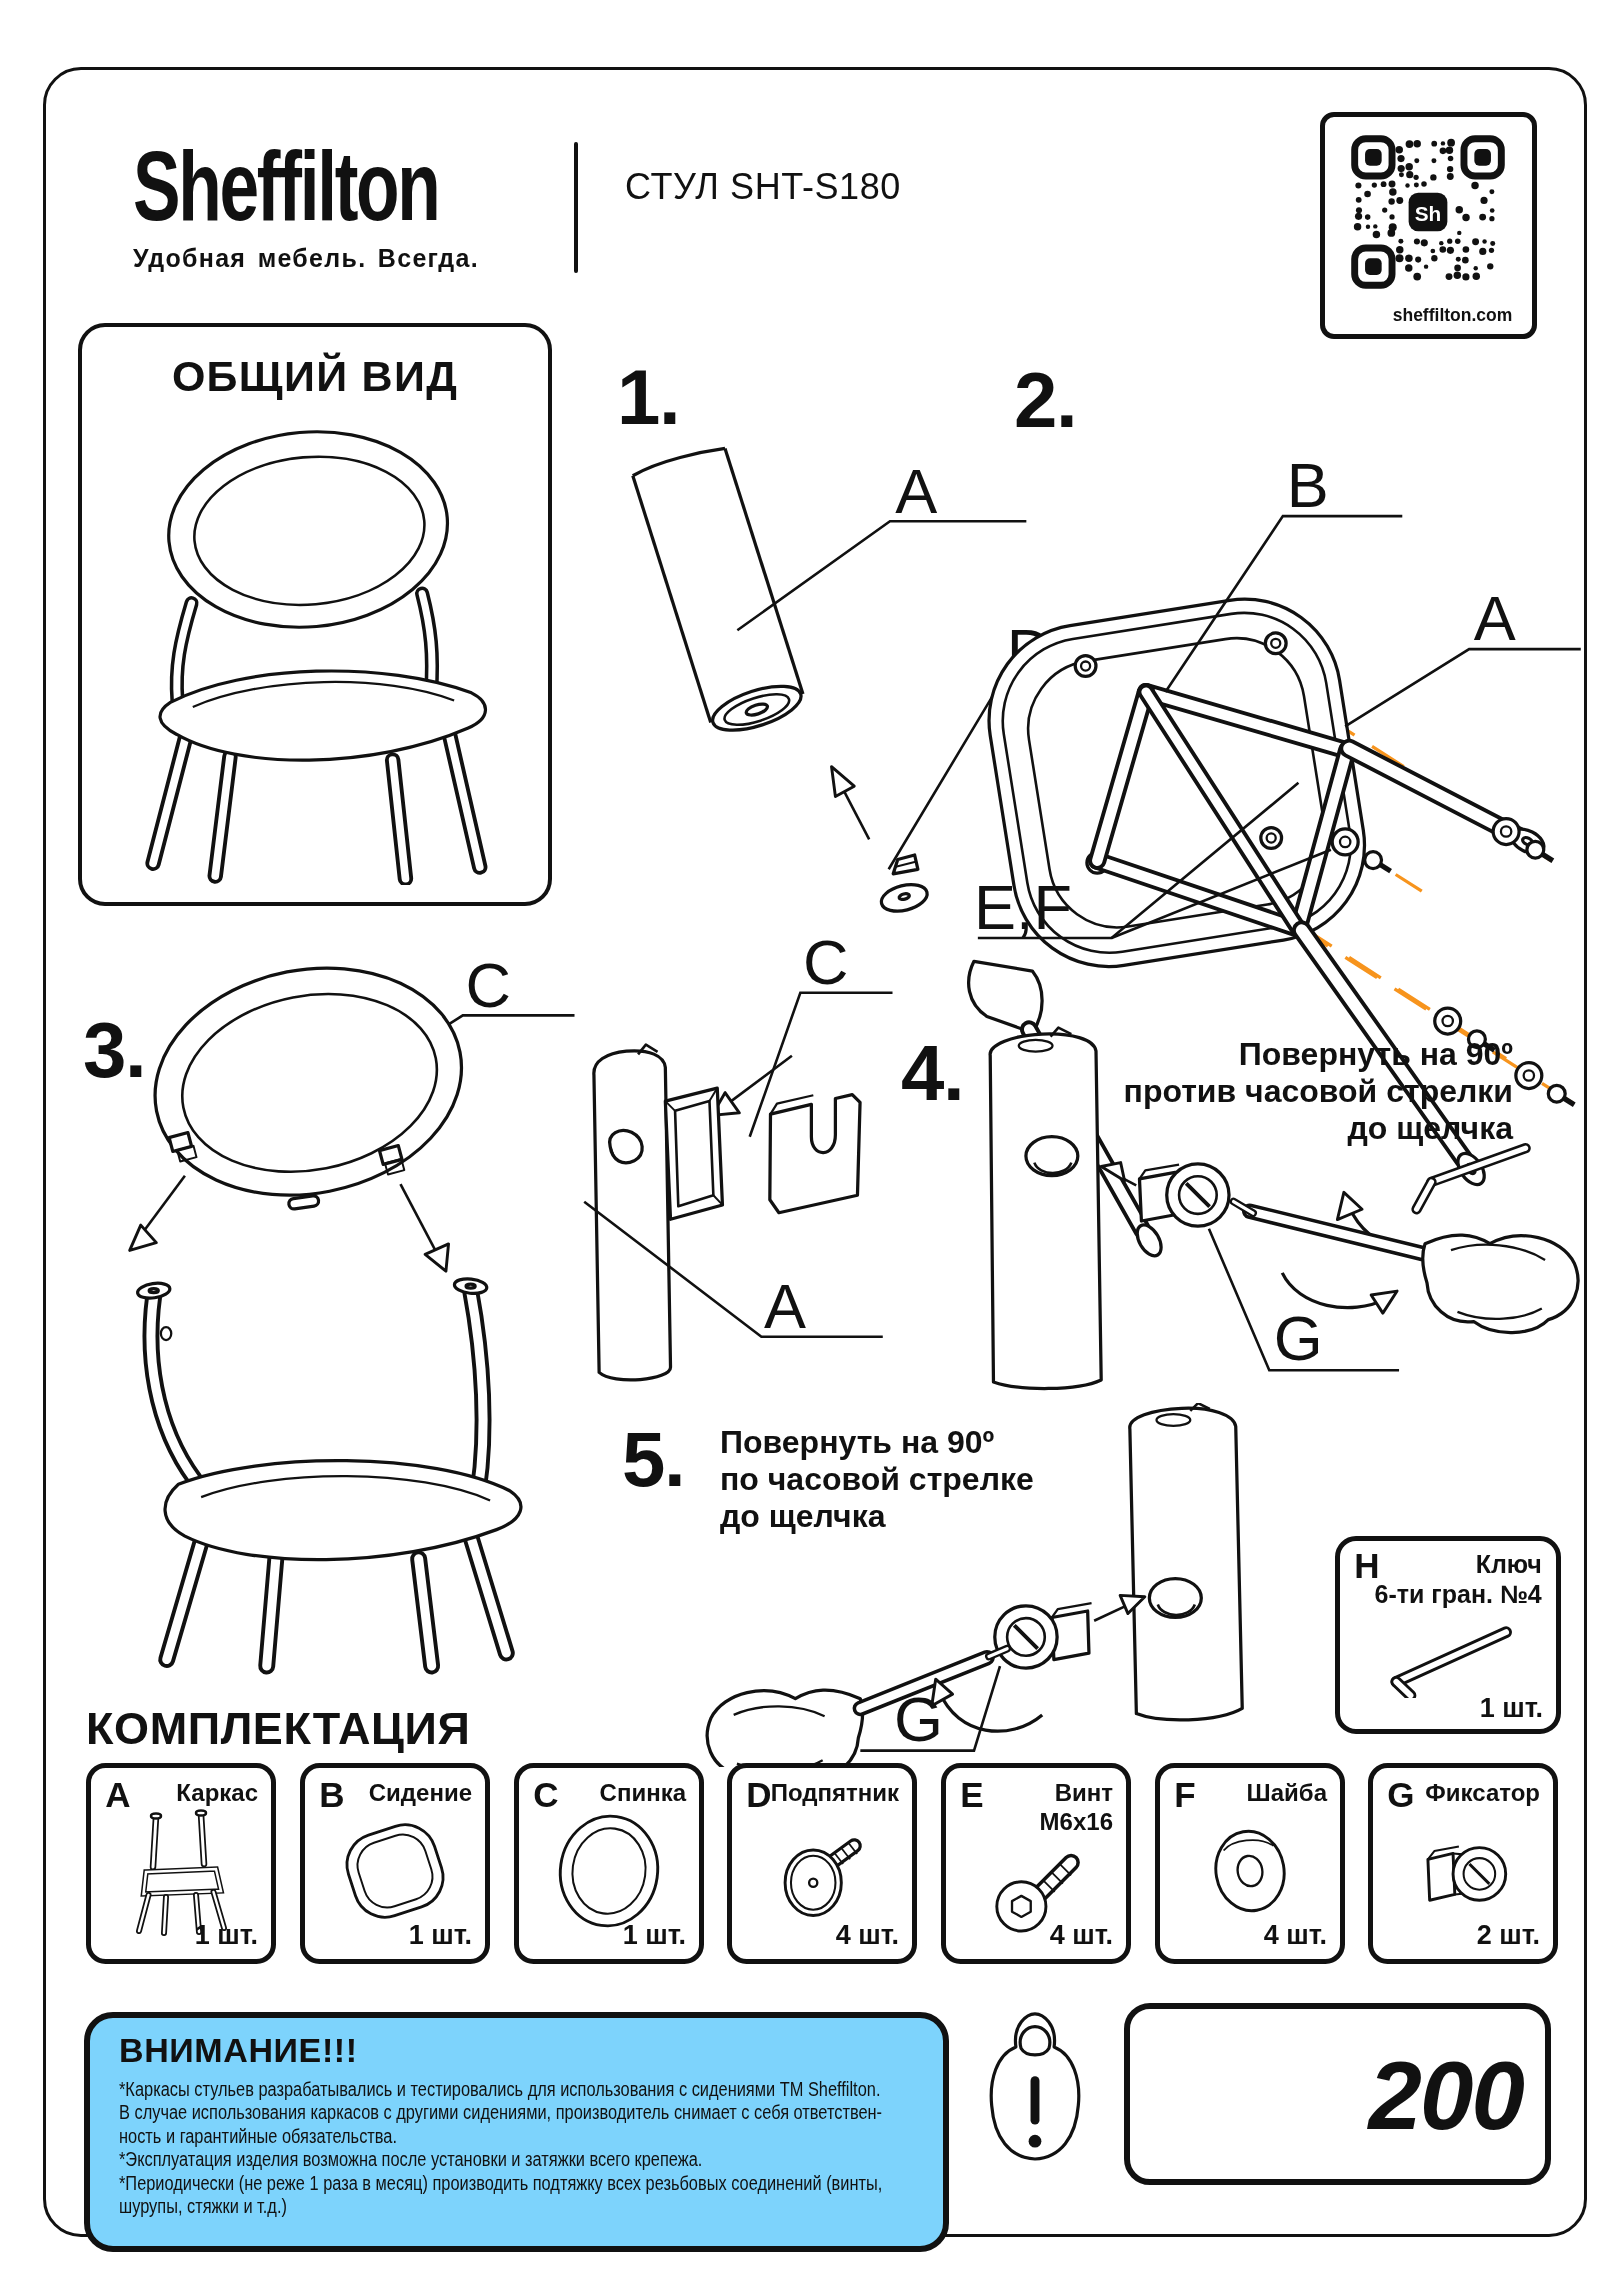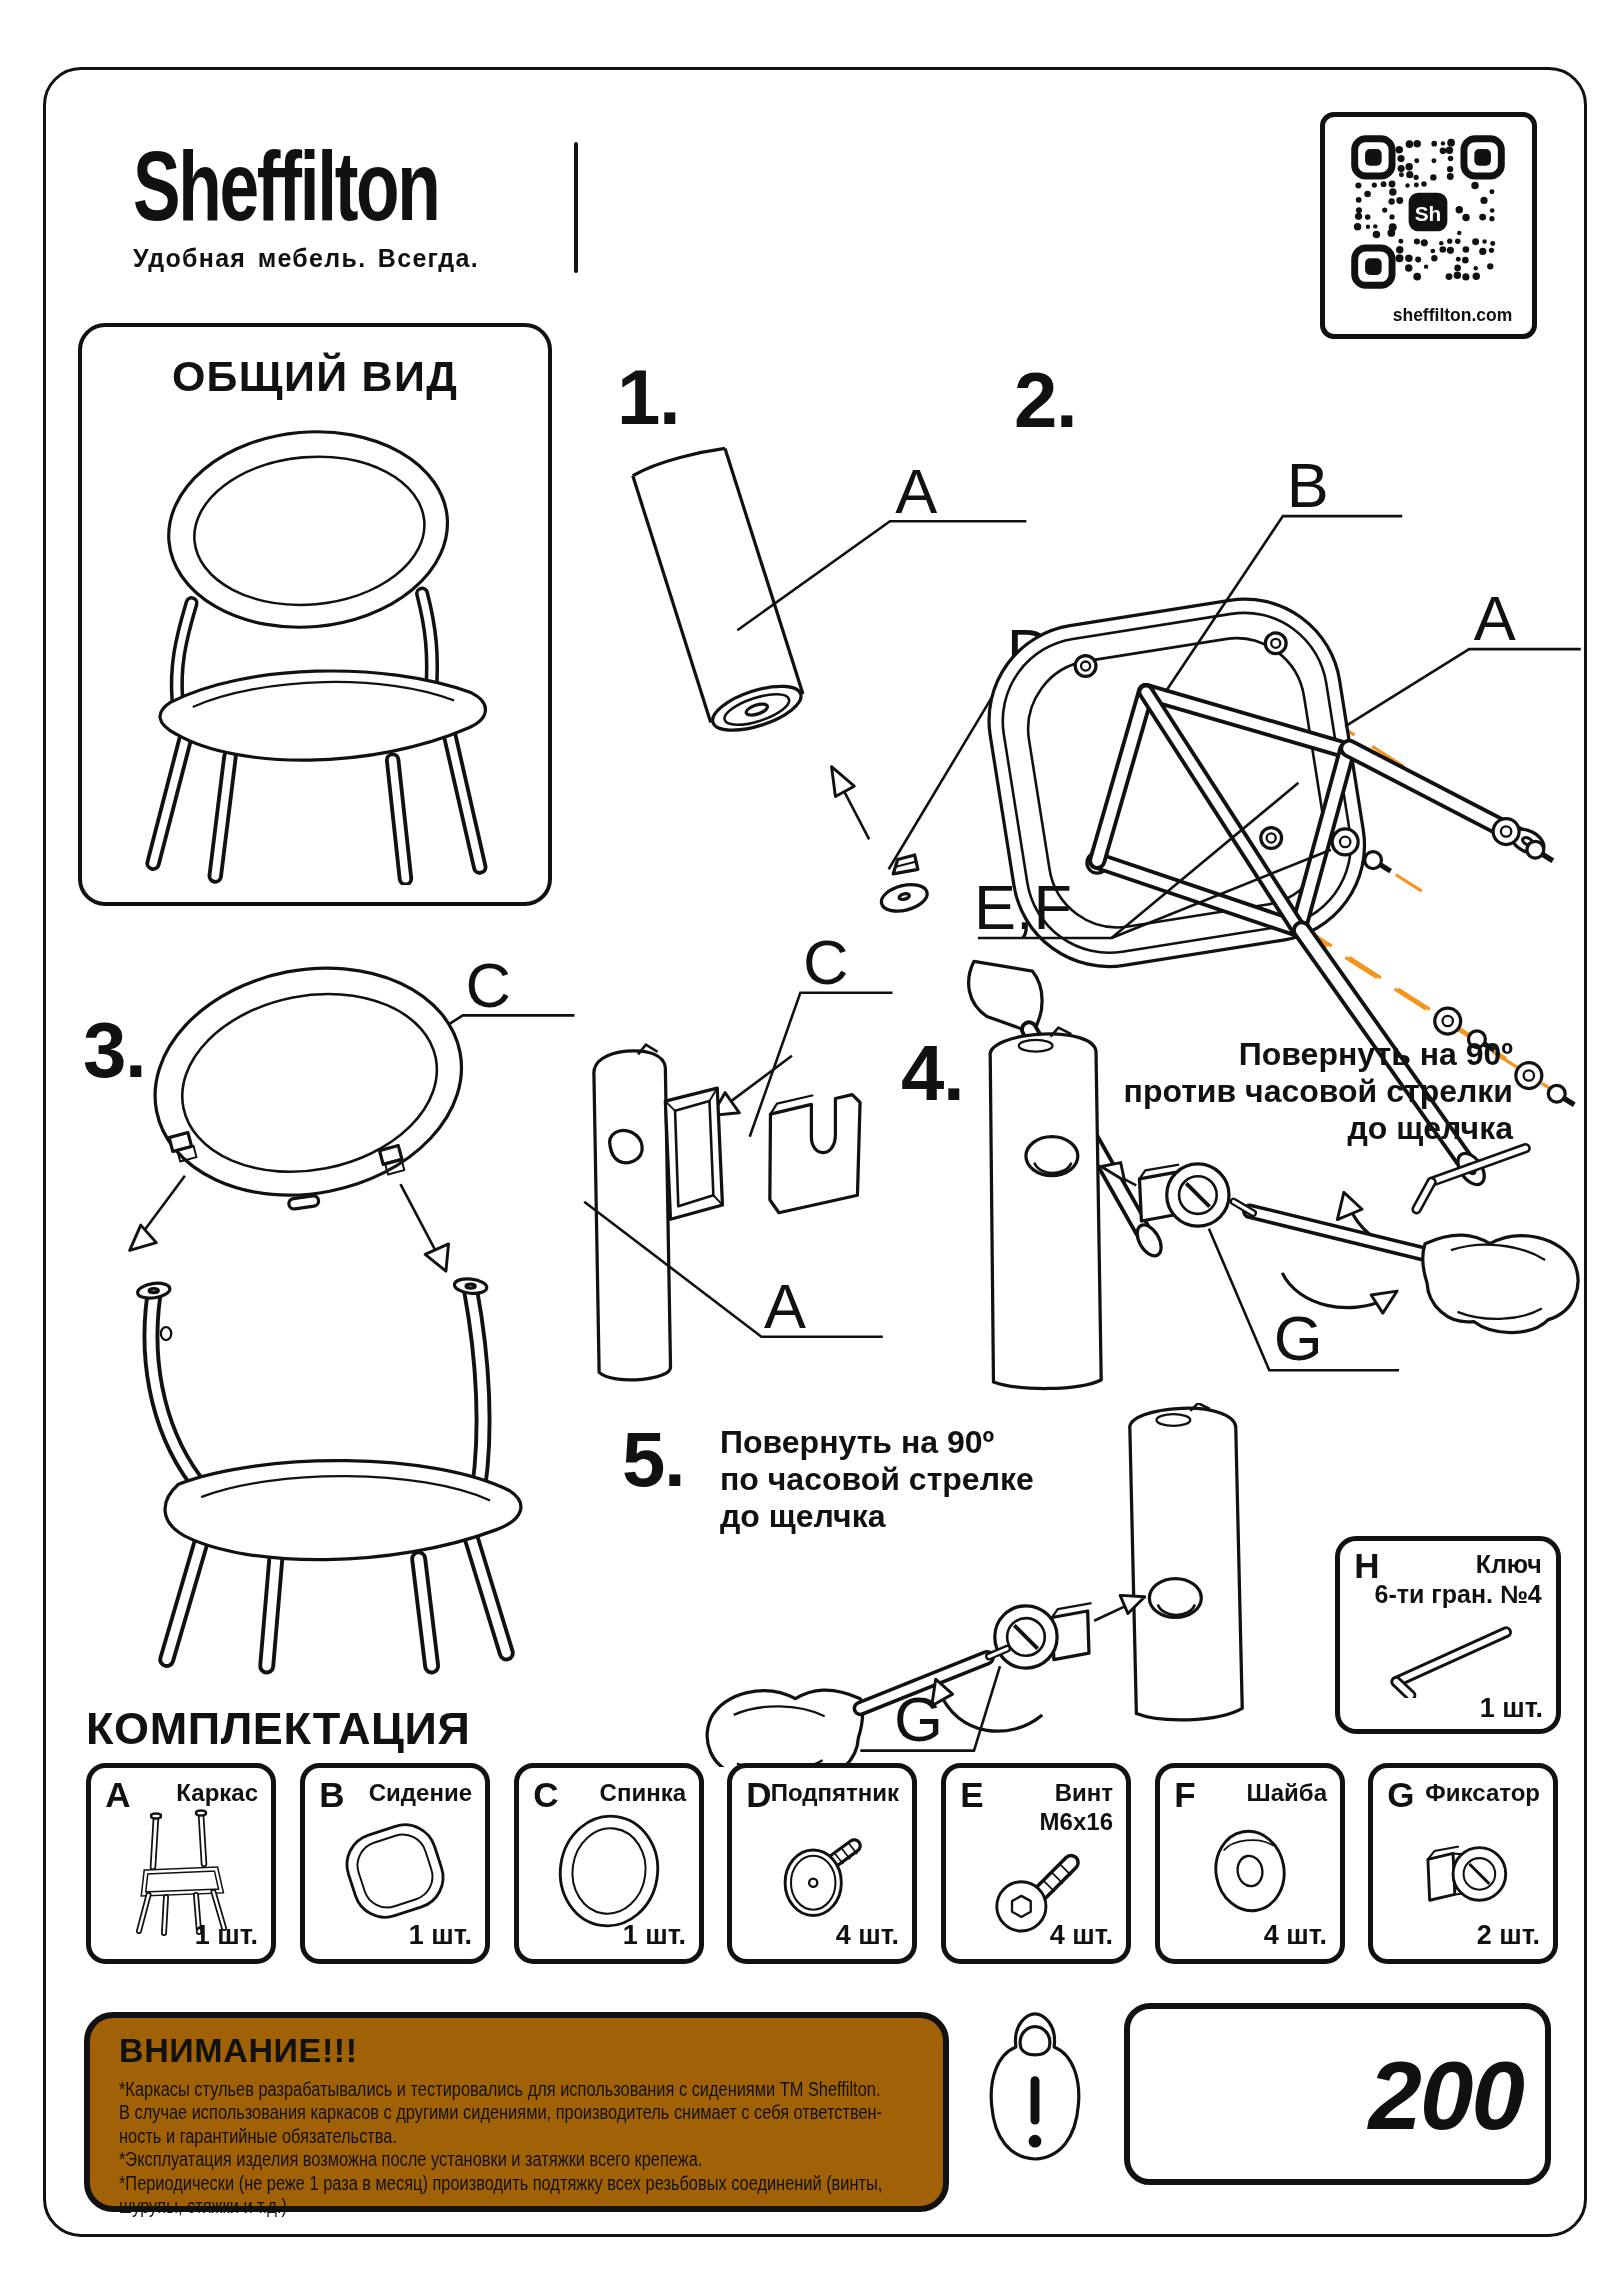--- a/index.html
+++ b/index.html
@@ -30,20 +30,21 @@
 <div class="abs border-frame" style="left:43px; top:67px; width:1544px; height:2170px;"></div>
 
 <div class="abs" style="left:133px; top:136px; width:416px;">
   <div style="font-size:99px; font-weight:700; letter-spacing:-3.2px; line-height:1; transform:scaleX(0.72); transform-origin:left top;">Sheffilton</div>
   <div style="font-size:25px; font-weight:700; margin-top:9px; letter-spacing:1.3px; word-spacing:3.2px;">Удобная мебель. Всегда.</div>
 </div>
 
 <div class="abs" style="left:574px; top:142px; width:3.9px; height:131px; background:#111; border-radius:1.9px;"></div>
 
 <div class="abs" style="left:625px; top:148px;">
+  <div style="font-size:36px; font-weight:400; margin-top:18px; letter-spacing:0.6px;">СТУЛ SHT-S180</div>
 </div>
 
 <div class="abs" style="left:1320px; top:112px; width:217px; height:227px; border:5.8px solid #111; border-radius:14px; background:#fff;">
   <svg width="166" height="166" viewBox="0 0 120 120" style="position:absolute; left:19.5px; top:11.7px;">
     <g class="nf" stroke-width="5">
       <rect x="7" y="7" width="27" height="27" rx="8"></rect>
       <rect x="86" y="7" width="27" height="27" rx="8"></rect>
       <rect x="7" y="86" width="27" height="27" rx="8"></rect>
     </g>
     <g fill="#111">
@@ -495,21 +496,21 @@
     <polyline class="nf" stroke-width="3.5" points="45,80 56,66 98,58"></polyline>
     <line class="nf" stroke-width="3.5" x1="88" y1="70" x2="110" y2="72"></line>
     <line class="nf" stroke-width="3.5" x1="91" y1="140" x2="112" y2="138"></line>
     <circle class="ln" stroke-width="5" cx="133" cy="105" r="45"></circle>
     <circle class="nf" stroke-width="3.5" cx="133" cy="105" r="27"></circle>
     <line class="nf" stroke-width="5" x1="116" y1="88" x2="150" y2="122"></line>
   </svg>
   <div class="part-qty">2 шт.</div>
 </div>
 
-<div class="abs" style="left:84px; top:2012px; width:865px; height:200px; border:6.5px solid #111; border-radius:29px; background:#a16207;">
+<div class="abs" style="left:84px; top:2012px; width:865px; height:240px; border:6.5px solid #111; border-radius:29px; background:#7dd3fc;">
   <div style="position:absolute; left:29px; top:13px; font-size:34px; font-weight:700; letter-spacing:0.6px;">ВНИМАНИЕ!!!</div>
   <div style="position:absolute; left:29px; top:60px; font-size:19.5px; line-height:23.4px; white-space:nowrap; transform:scaleX(0.84); transform-origin:left top;">
     <div>*Каркасы стульев разрабатывались и тестировались для использования с сидениями ТМ Sheffilton.</div>
     <div>В случае использования каркасов с другими сидениями, производитель снимает с себя ответствен-</div>
     <div>ность и гарантийные обязательства.</div>
     <div>*Эксплуатация изделия возможна после установки и затяжки всего крепежа.</div>
     <div>*Периодически (не реже 1 раза в месяц) производить подтяжку всех резьбовых соединений (винты,</div>
     <div>шурупы, стяжки и т.д.)</div>
   </div>
 </div>

